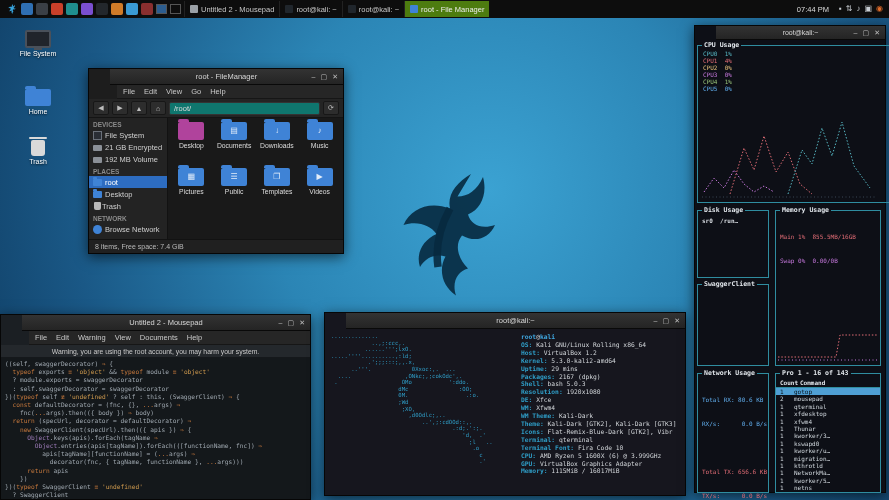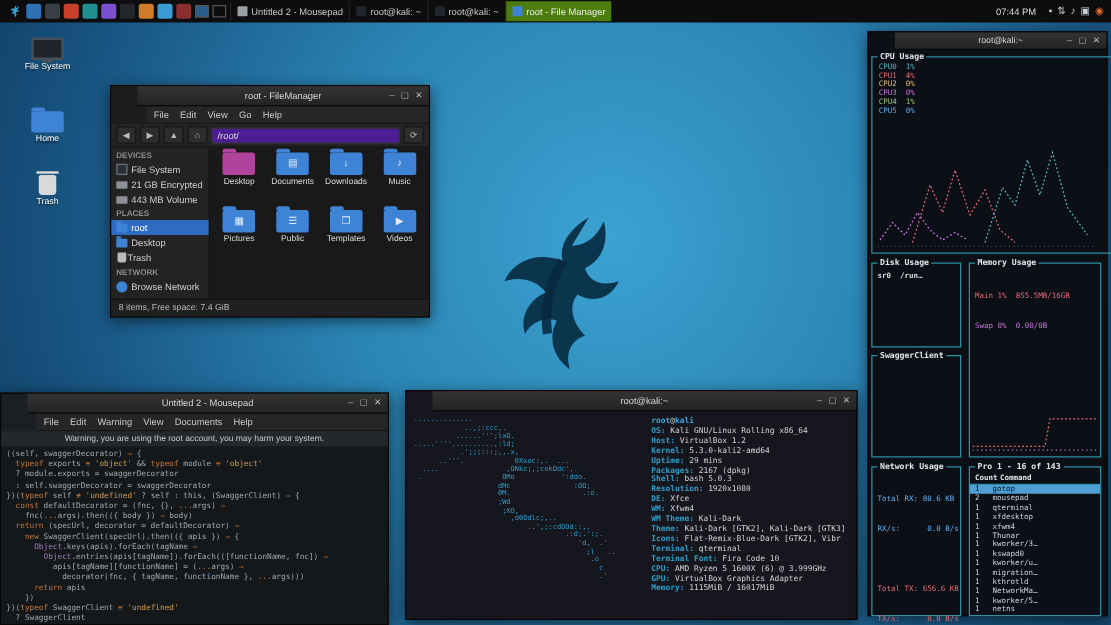--- a/index.html
+++ b/index.html
@@ -44,21 +44,21 @@
   .tb-btn{font-size:7px;color:#bbb;line-height:15px;}
   .menubar{height:13px;display:flex;align-items:center;gap:9px;padding:0 6px;font-size:7.5px;
     color:#c9c9c9;background:#262626;flex:none;border-bottom:1px solid #161616;margin-left:28px;}
 
   
   #fm{left:88px;top:68px;width:256px;height:186px;}
   #fm-toolbar{height:18px;background:#242424;display:flex;align-items:center;gap:3px;
     padding:0 4px;flex:none;border-bottom:1px solid #141414;}
   .tool-btn{width:14px;height:12px;background:#2d2d2d;border:1px solid #171717;color:#bdbdbd;
     font-size:7px;display:flex;align-items:center;justify-content:center;border-radius:2px;}
-  #fm-path{flex:1;height:11px;background:#4c1d95;border:1px solid #333;border-radius:2px;
+  #fm-path{flex:1;height:11px;background:#0f766e;border:1px solid #333;border-radius:2px;
     color:#ddd;font-size:7.5px;display:flex;align-items:center;padding:0 4px;}
   #fm-body{flex:1;display:flex;min-height:0;}
   #fm-side{width:78px;background:#232323;border-right:1px solid #121212;overflow:hidden;flex:none;}
   .side-h{font-size:6.5px;font-weight:bold;color:#8b8b8b;padding:3px 4px 1px;}
   .side-it{display:flex;align-items:center;font-size:7.5px;color:#cfcfcf;padding:1.5px 4px;white-space:nowrap;}
   .side-it.sel{background:#2d6cc0;color:#fff;}
   .mi{width:9px;height:9px;display:inline-flex;margin-right:3px;flex:none;position:relative;}
   .mi-computer{background:#2a2e35;border:1px solid #6a7079;box-sizing:border-box;}
   .mi-drive{background:#8b9097;height:6px;margin-top:2px;border-radius:1px;}
   .mi-folder{background:#3f83d6;height:7px;margin-top:1px;border-radius:1px;}
@@ -220,21 +220,21 @@
           <div class="side-it">
             <span class="mi mi-computer"></span>
             <span>File System</span>
           </div>
           <div class="side-it">
             <span class="mi mi-drive"></span>
             <span>21 GB Encrypted</span>
           </div>
           <div class="side-it">
             <span class="mi mi-drive"></span>
-            <span>443 MB Volume</span>
+            <span>192 MB Volume</span>
           </div>
           <div class="side-h">PLACES</div>
           <div class="side-it sel">
             <span class="mi mi-folder"></span>
             <span>root</span>
           </div>
           <div class="side-it">
             <span class="mi mi-folder"></span>
             <span>Desktop</span>
           </div>

